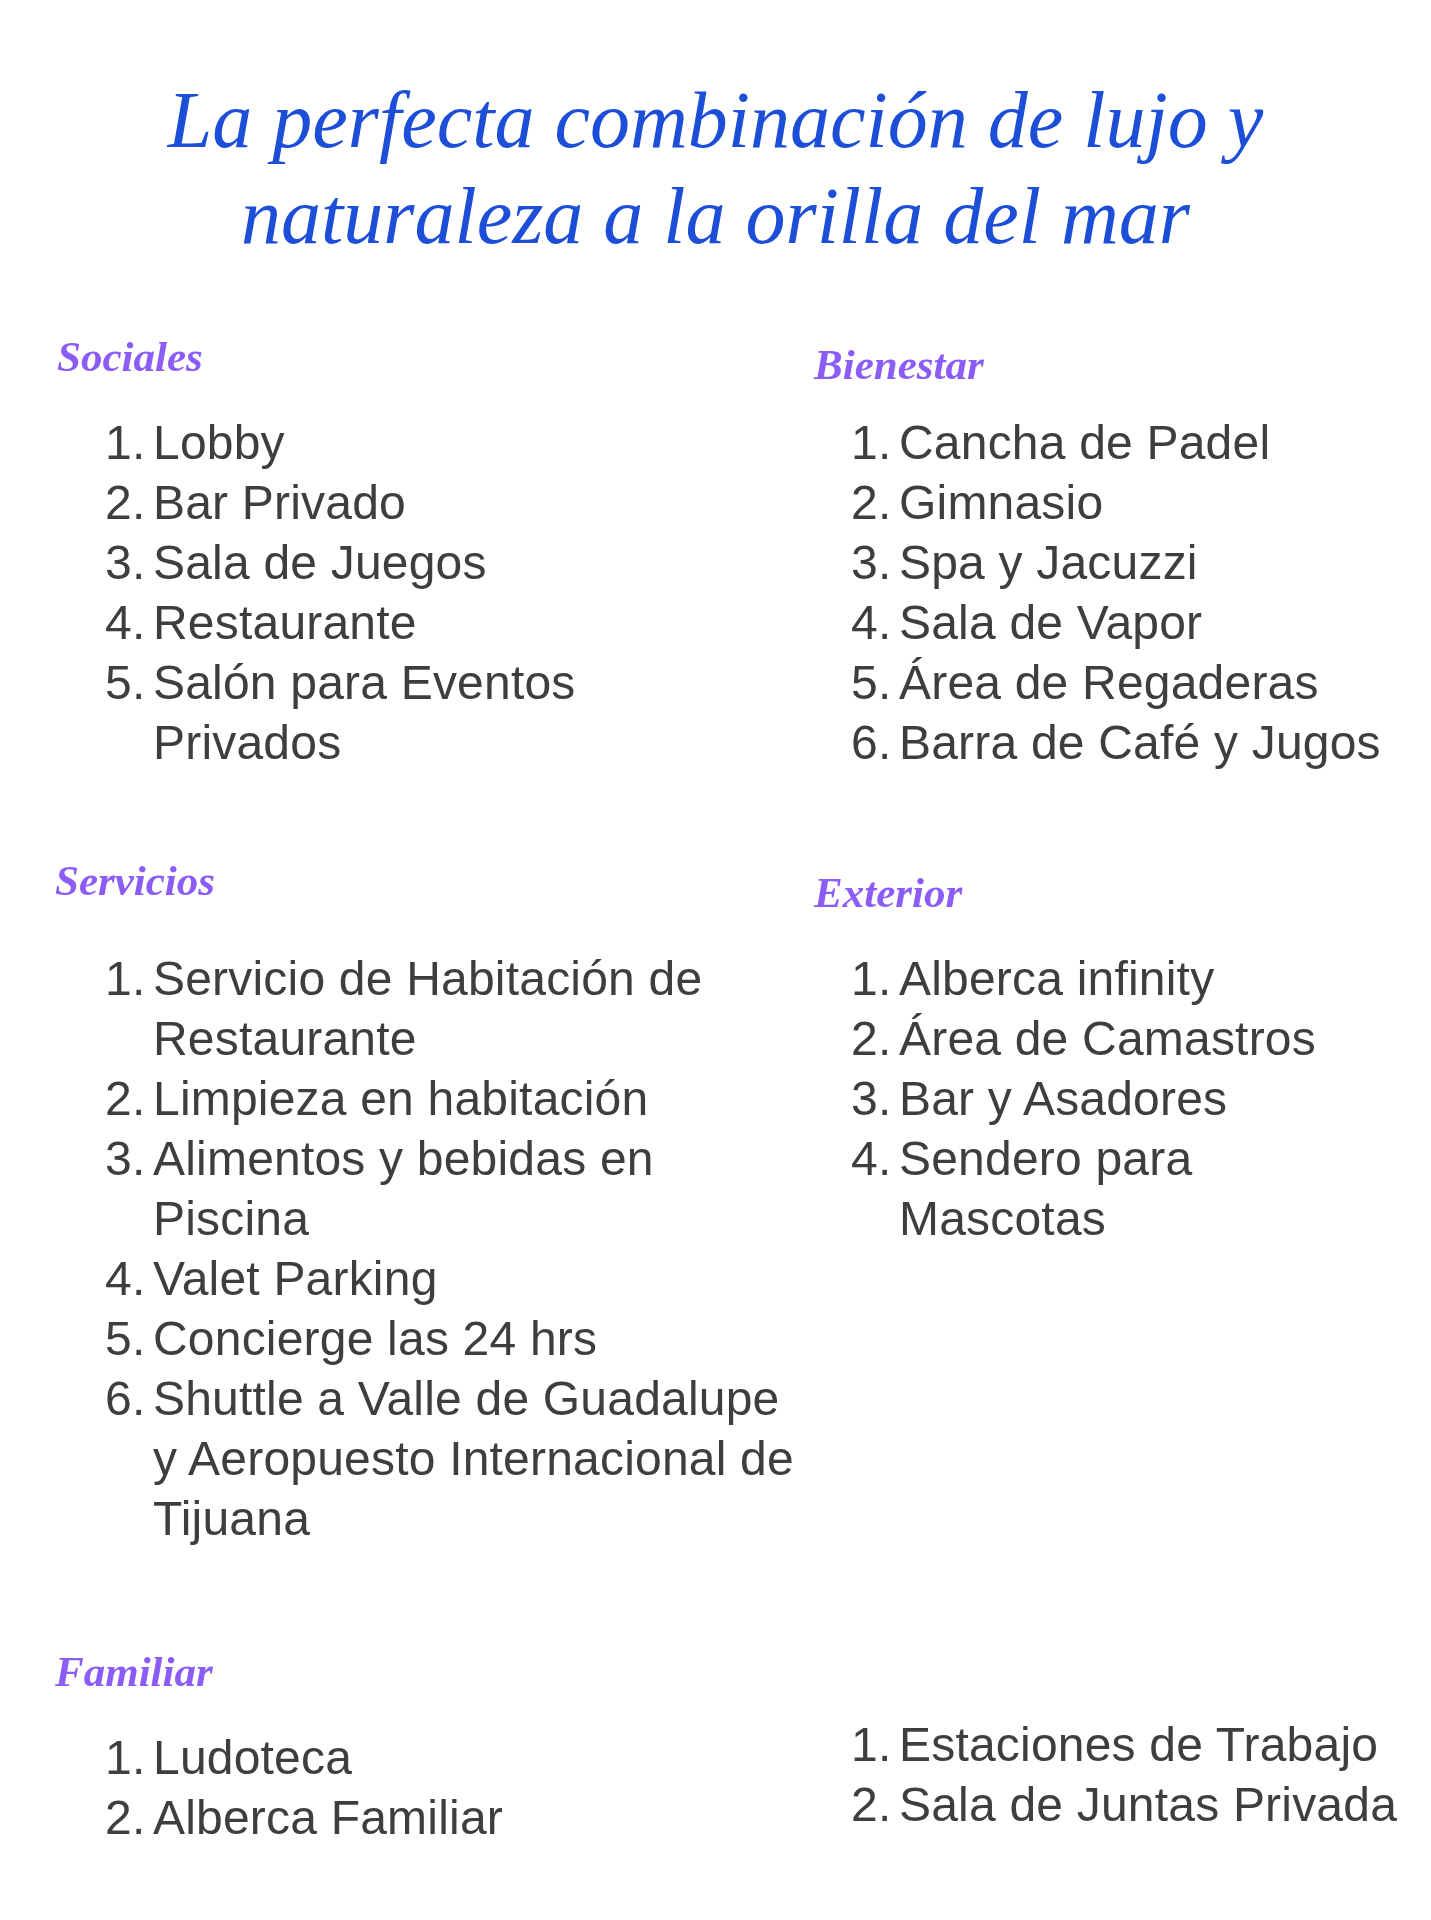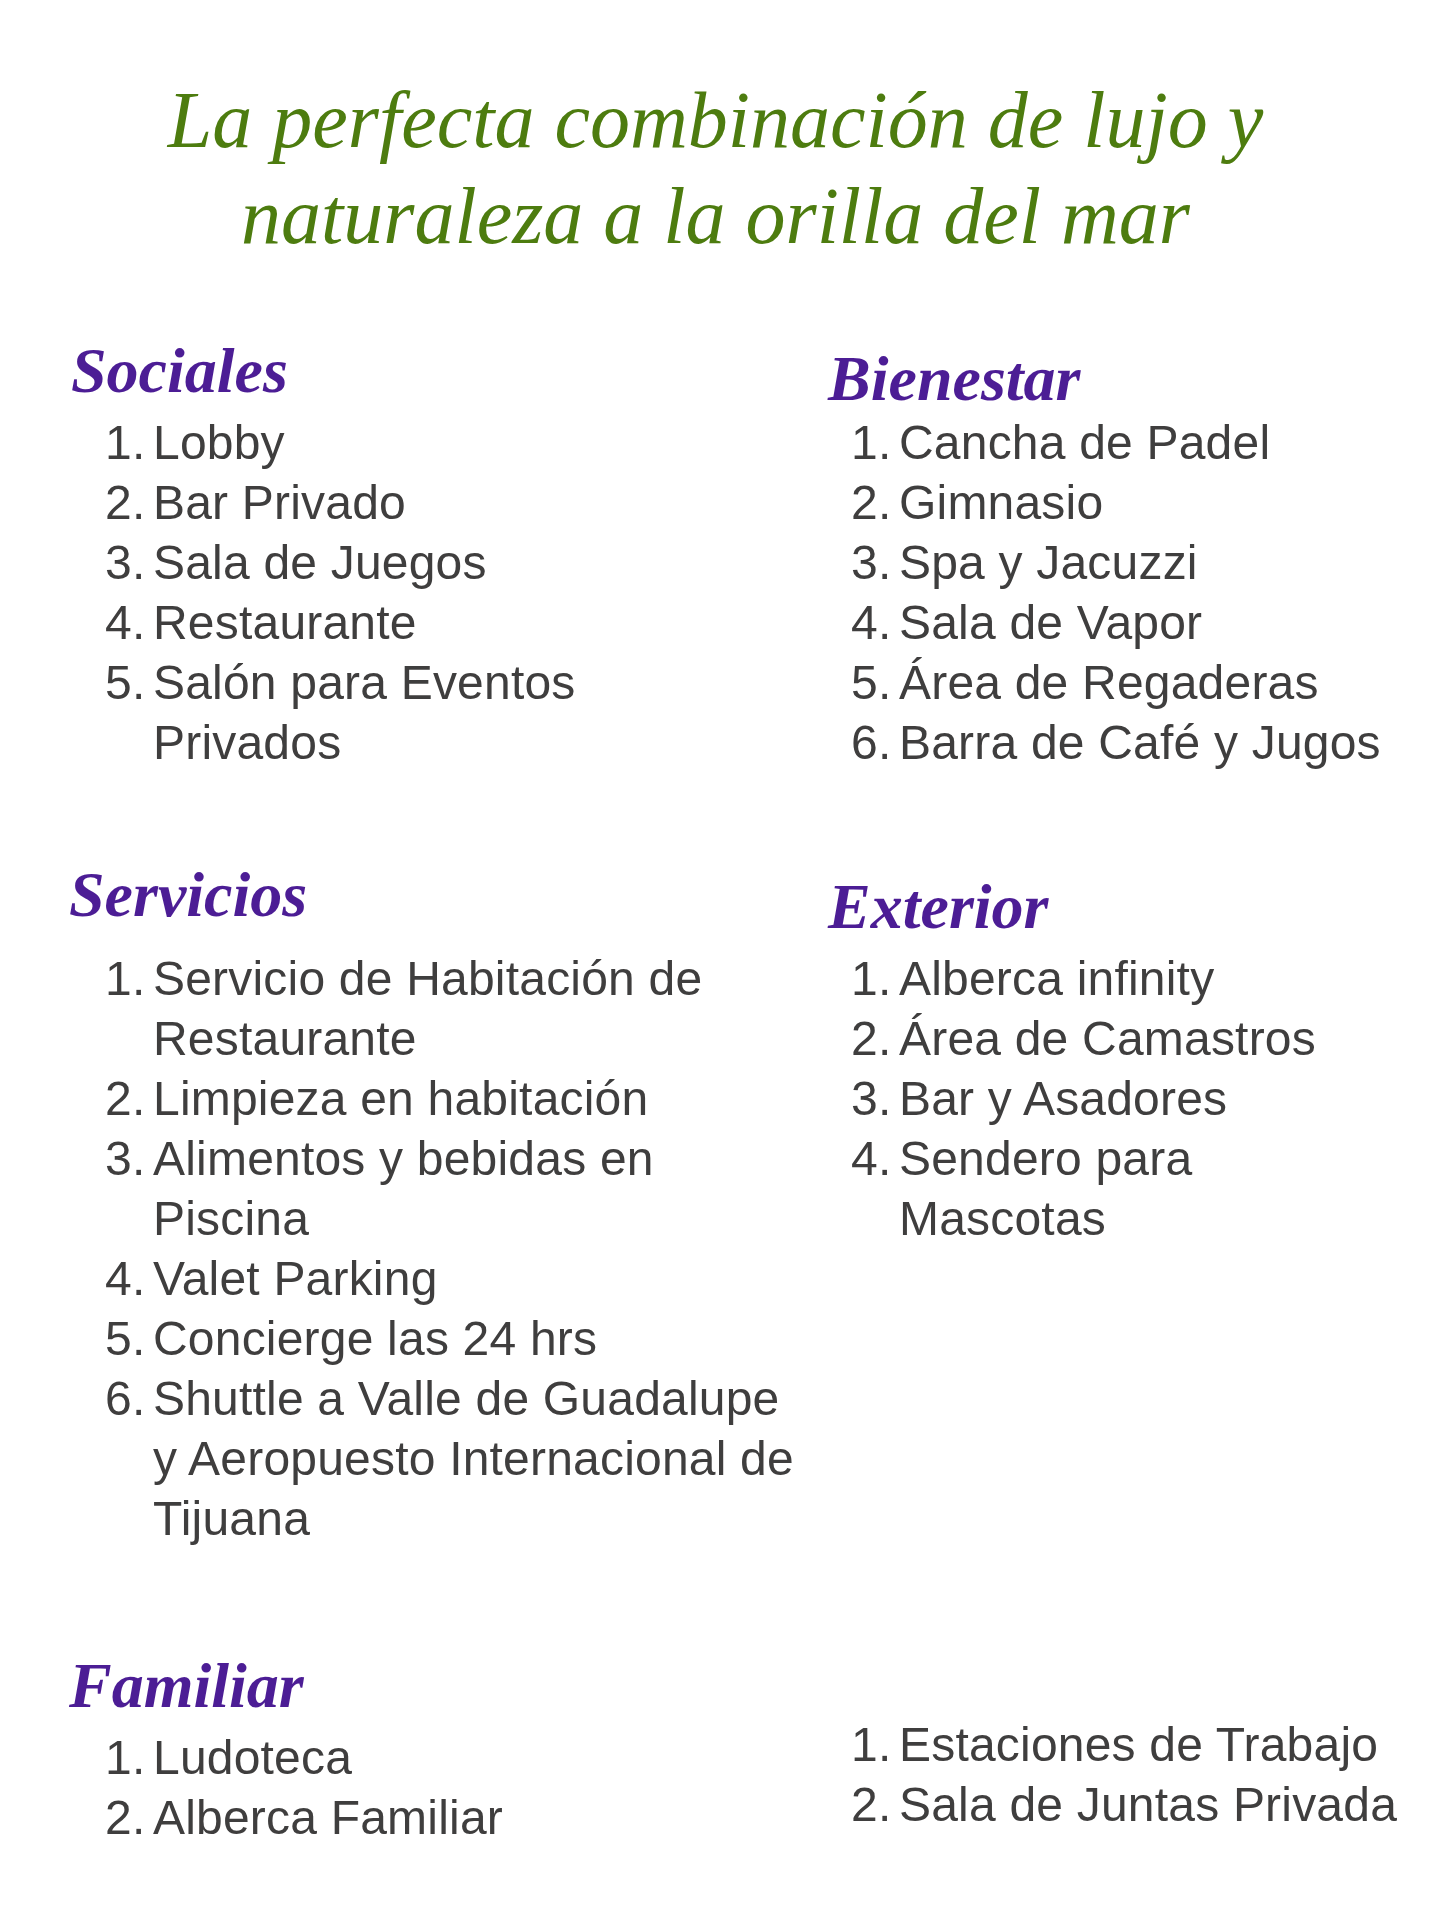--- a/index.html
+++ b/index.html
@@ -14,33 +14,33 @@
   .title{
     position:absolute;
     left:0;right:0;top:72px;
     margin:0;
     text-align:center;
     font-family:"Liberation Serif",serif;
     font-style:italic;
     font-weight:400;
     font-size:80px;
     line-height:96px;
-    color:#4d7c0f;
+    color:#1d4ed8;
     letter-spacing:0px;
   }
   .title .tline{display:block;}
   .heading{
     position:absolute;
-    margin:16px;
+    margin:2px;
     font-family:"Liberation Serif",serif;
     font-style:italic;
     font-weight:700;
-    font-size:64px;
+    font-size:43px;
     line-height:72px;
-    color:#4c1d95;
+    color:#8b5cf6;
     letter-spacing:0px;
     white-space:nowrap;
   }
   .h-sociales{left:55px;top:319px;}
   .h-bienestar{left:812px;top:327px;}
   .h-servicios{left:53px;top:843px;}
   .h-exterior{left:812px;top:855px;}
   .h-familiar{left:53px;top:1634px;}
   .h-negocios{left:812px;top:1621px;}
   .list{

